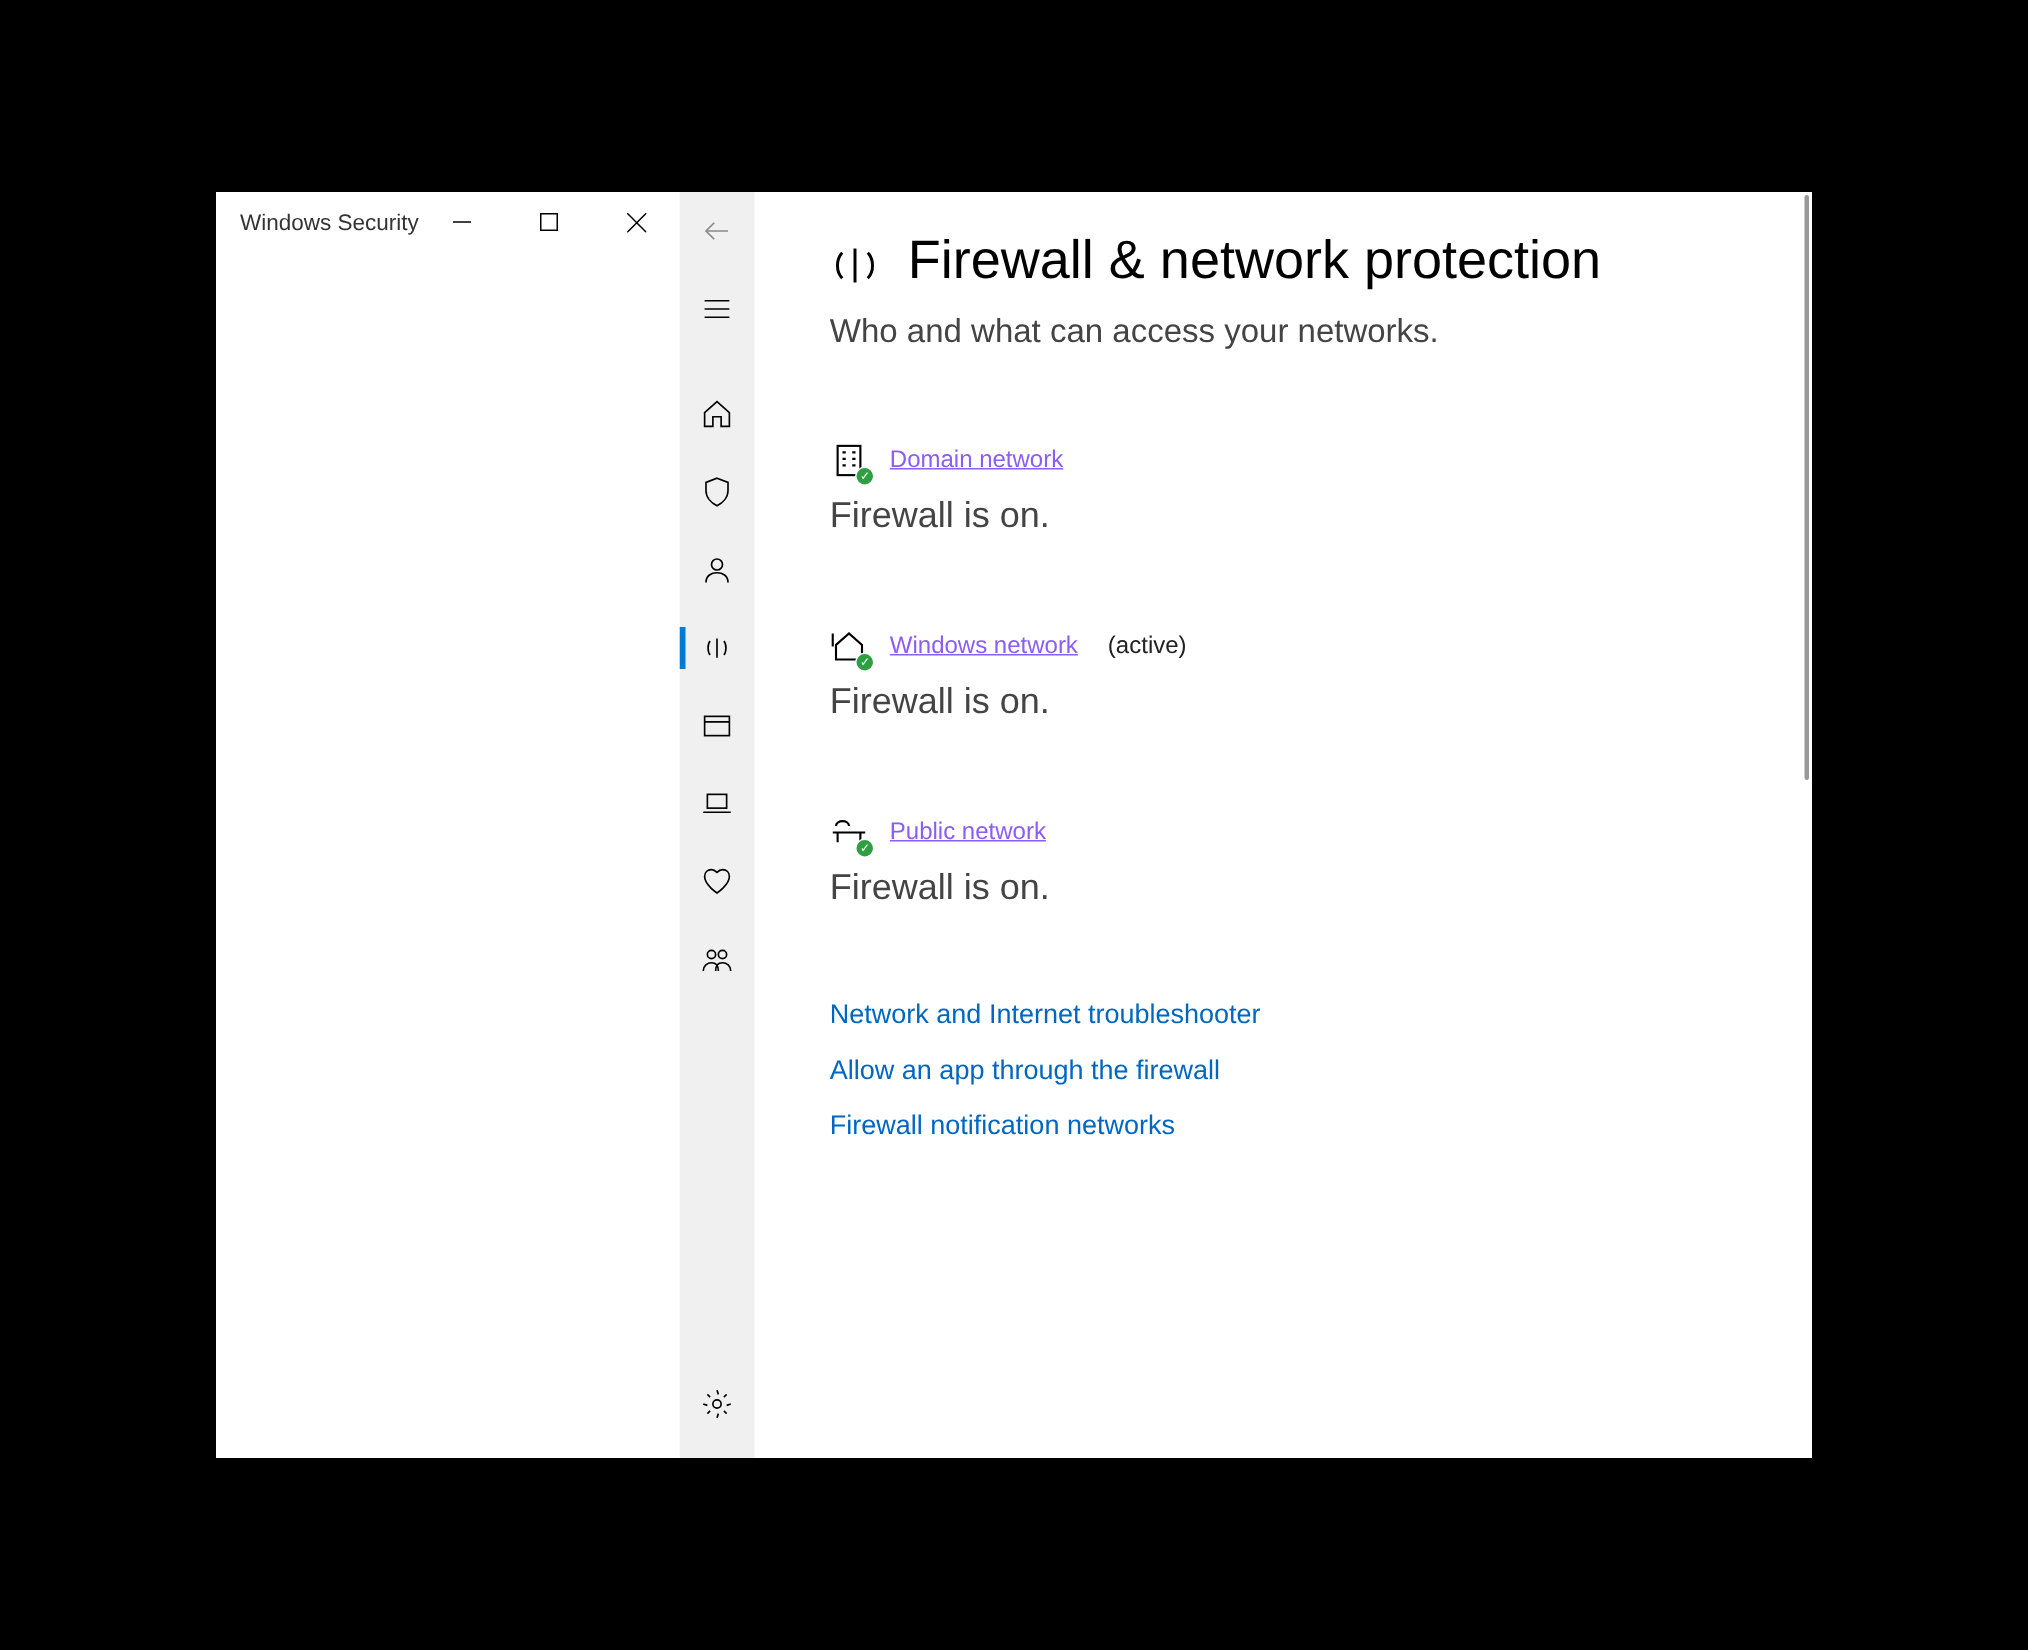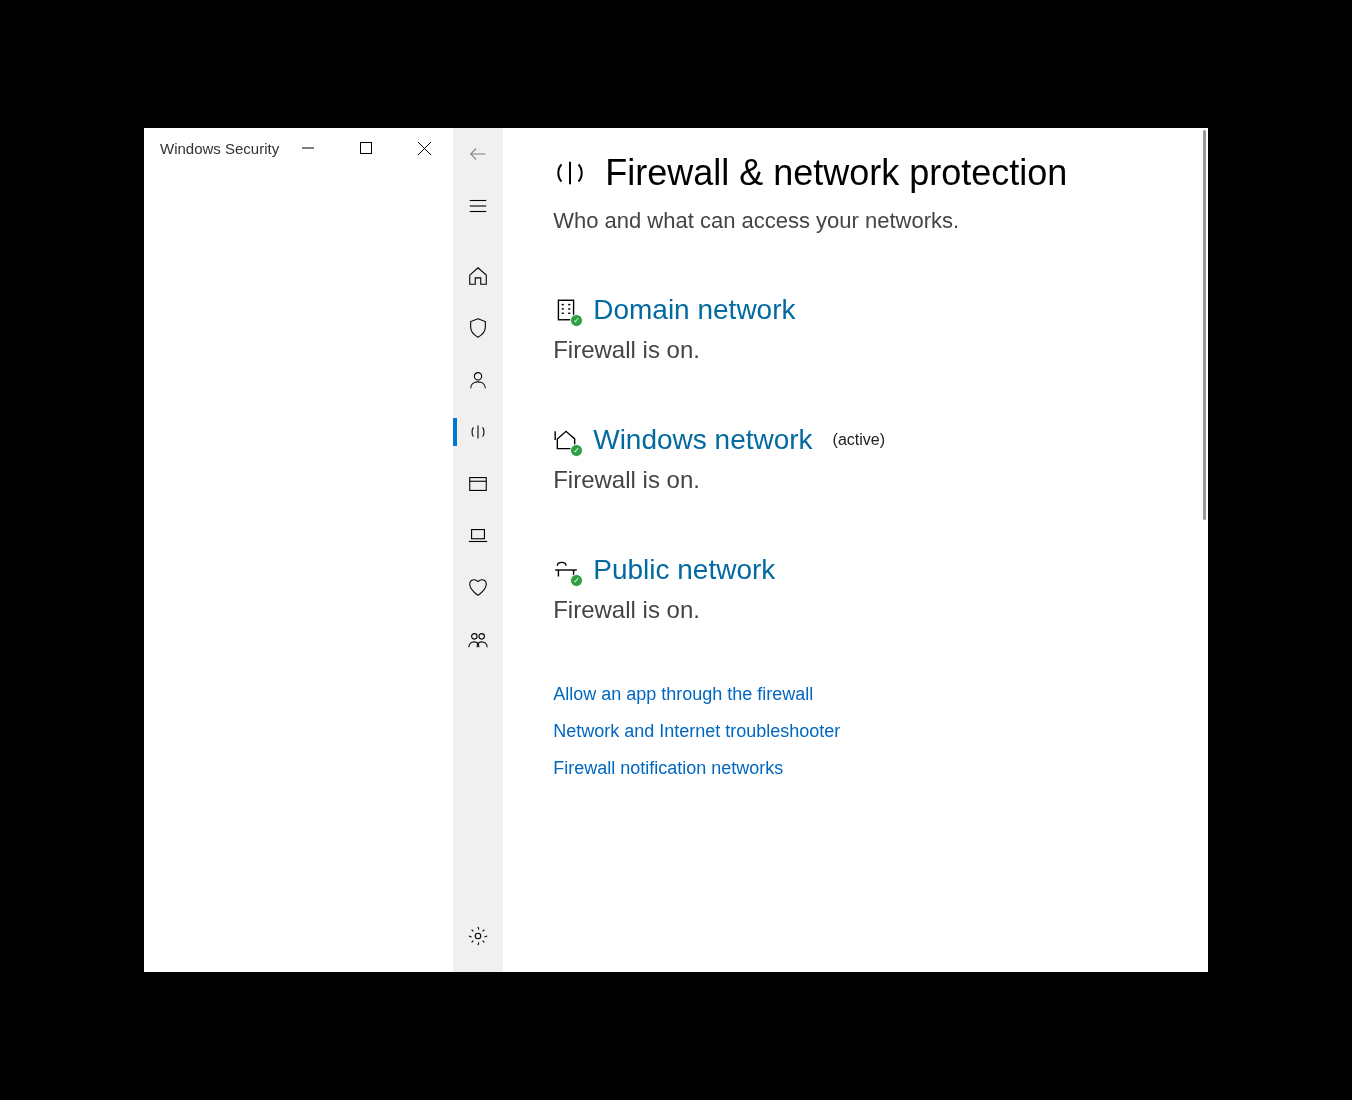--- a/index.html
+++ b/index.html
@@ -110,21 +110,21 @@
       position: absolute;
       right: 2px;
       top: 2px;
       width: 3px;
       height: 390px;
       background: #999;
       border-radius: 2px;
     }
     .page-header {
       display: flex;
-      align-items: center;
+      align-items: flex-end;
       gap: 18px;
       margin-bottom: 14px;
     }
     .page-header svg {
       width: 34px;
       height: 34px;
       stroke: #000;
       fill: none;
       stroke-width: 1.4;
     }
@@ -172,23 +172,24 @@
       align-items: center;
       justify-content: center;
     }
     .status-dot::after {
       content: "✓";
       color: #fff;
       font-size: 8px;
       line-height: 1;
     }
     .network-link {
-      font-size: 28px;
-      color: #0369a1;
+      font-size: 16px;
+      color: #8b5cf6;
       cursor: pointer;
+      text-decoration: underline;
     }
     .network-active {
       font-size: 16px;
       color: #222;
       margin-left: 6px;
     }
     .network-status {
       font-size: 24px;
       color: #444;
     }
@@ -377,22 +378,22 @@
                 <line x1="19" y1="12" x2="19" y2="18"></line>
               </svg>
             <div class="status-dot"></div>
           </div>
           <span class="network-link">Public network</span>
         </div>
         <p class="network-status">Firewall is on.</p>
       </div>
 
       <div class="links-list">
+        <a class="text-link">Network and Internet troubleshooter</a>
         <a class="text-link">Allow an app through the firewall</a>
-        <a class="text-link">Network and Internet troubleshooter</a>
         <a class="text-link">Firewall notification networks</a>
       </div>
 
     </div>
 
   </div>
 
 </div>
 
 </body></html>

